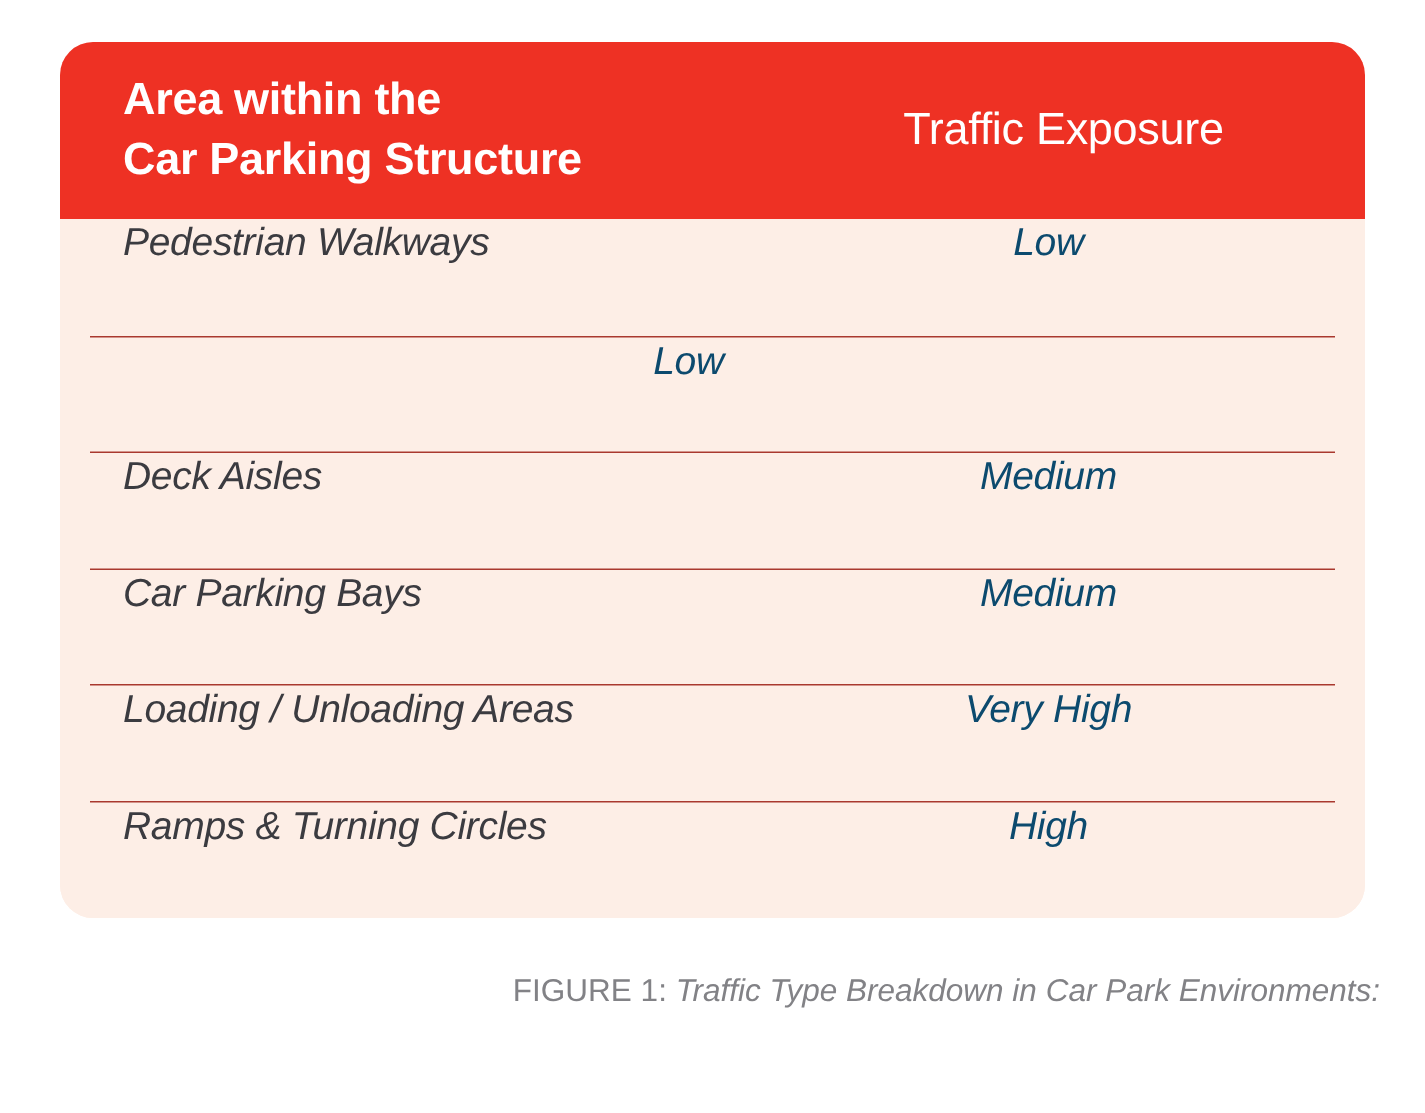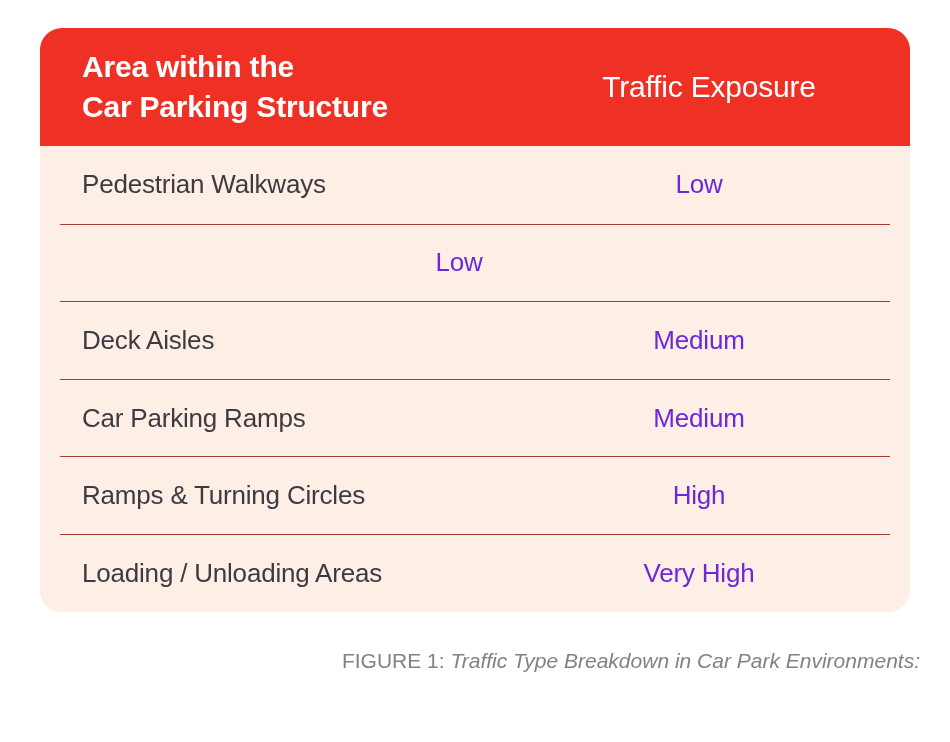--- a/index.html
+++ b/index.html
@@ -72,44 +72,44 @@
   .table-body {
     position: relative;
     background: #fdeee6;
     padding: 0 20px;
     box-sizing: border-box;
   }
 
   .table-row {
     position: relative;
     display: flex;
-    align-items: center;
     height: 77.6px;
     box-sizing: border-box;
+    font-style: italic;
   }
 
   .table-row + .table-row {
     border-top: 1.5px solid #a9382f;
   }
 
   .cell-area {
     width: 480px;
     padding-left: 22px;
     box-sizing: border-box;
     color: #3b3b40;
     font-size: 26px;
     letter-spacing: -0.2px;
   }
 
   .cell-exposure {
     flex: 1;
     text-align: center;
     padding-right: 32px;
     box-sizing: border-box;
-    color: #6d28d9;
+    color: #0c4a6e;
     font-size: 26px;
     letter-spacing: -0.2px;
   }
 
   
   .figure-caption {
     position: absolute;
     left: 40px;
     top: 645px;
     width: 880px;
@@ -145,32 +145,32 @@
       <div class="table-row">
         <div class="cell-exposure">Low</div>
       </div>
 
       <div class="table-row">
         <div class="cell-area">Deck Aisles</div>
         <div class="cell-exposure">Medium</div>
       </div>
 
       <div class="table-row">
-        <div class="cell-area">Car Parking Ramps</div>
+        <div class="cell-area">Car Parking Bays</div>
         <div class="cell-exposure">Medium</div>
+      </div>
+
+      <div class="table-row">
+        <div class="cell-area">Loading / Unloading Areas</div>
+        <div class="cell-exposure">Very High</div>
       </div>
 
       <div class="table-row">
         <div class="cell-area">Ramps &amp; Turning Circles</div>
         <div class="cell-exposure">High</div>
-      </div>
-
-      <div class="table-row">
-        <div class="cell-area">Loading / Unloading Areas</div>
-        <div class="cell-exposure">Very High</div>
       </div>
 
     </div>
   </div>
 
   <div class="figure-caption">
     <span class="caption-label">FIGURE 1: </span><span class="caption-title">Traffic Type Breakdown in Car Park Environments:</span>
   </div>
 
 </div>

